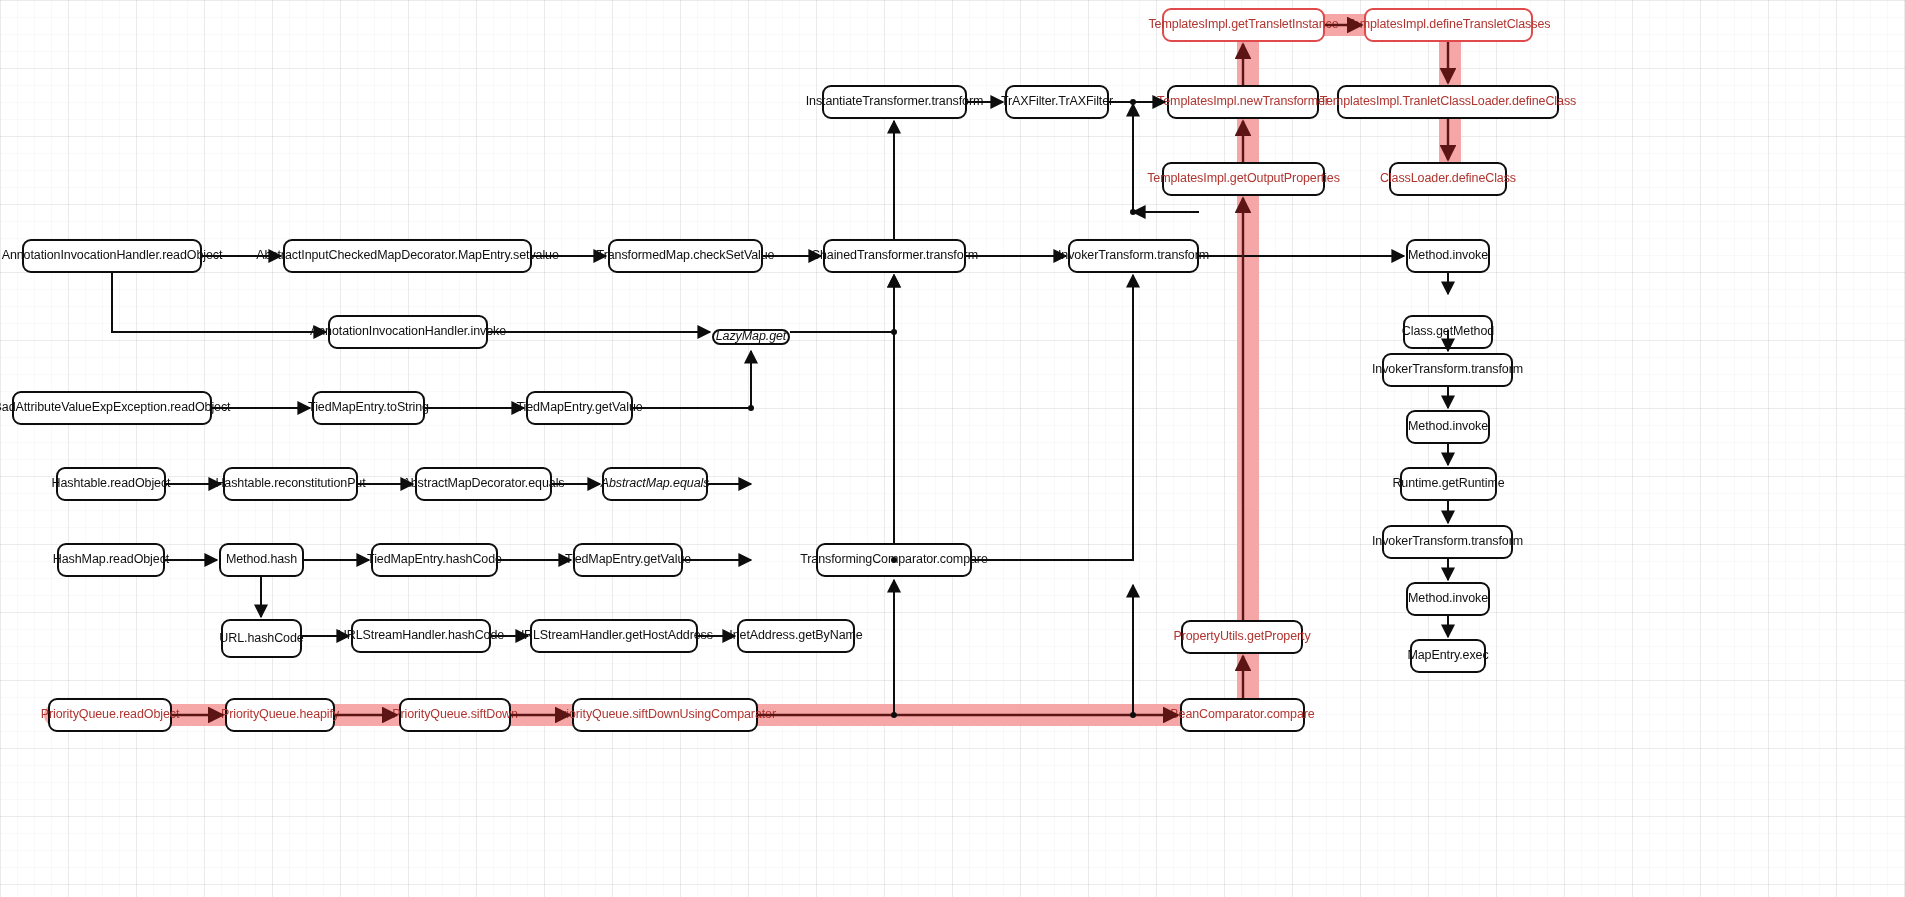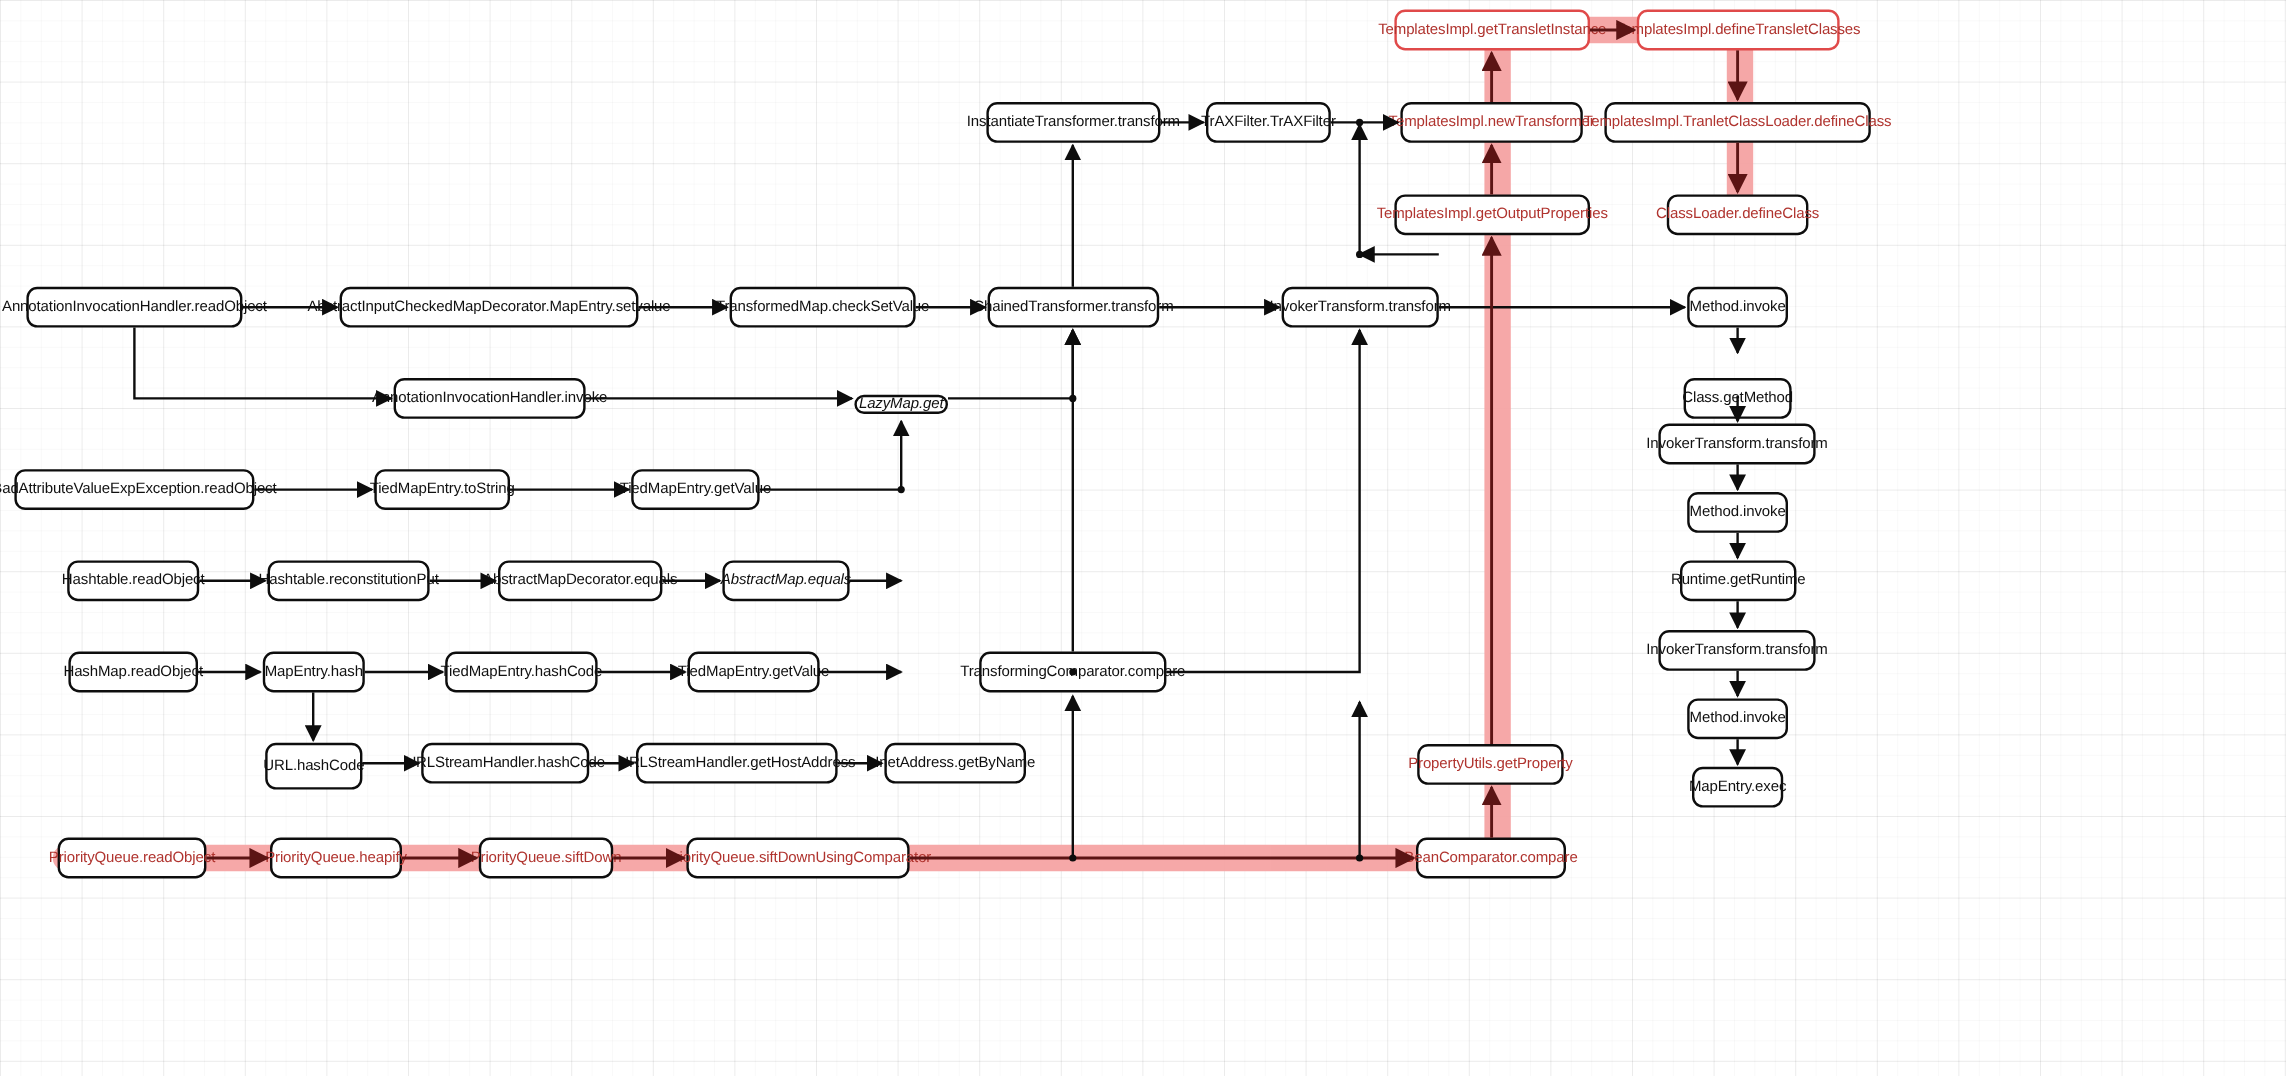--- a/index.html
+++ b/index.html
@@ -95,21 +95,21 @@
     <div class="node" style="left:12px;top:391px;width:200px;height:34px;">BadAttributeValueExpException.readObject</div>
     <div class="node" style="left:312px;top:391px;width:113px;height:34px;">TiedMapEntry.toString</div>
     <div class="node" style="left:526px;top:391px;width:107px;height:34px;">TiedMapEntry.getValue</div>
     <div class="node" style="left:1382px;top:353px;width:131px;height:34px;">InvokerTransform.transform</div>
     <div class="node" style="left:56px;top:467px;width:110px;height:34px;">Hashtable.readObject</div>
     <div class="node" style="left:223px;top:467px;width:135px;height:34px;">Hashtable.reconstitutionPut</div>
     <div class="node" style="left:415px;top:467px;width:137px;height:34px;">AbstractMapDecorator.equals</div>
     <div class="node" style="left:602px;top:467px;width:106px;height:34px;font-style:italic;">AbstractMap.equals</div>
     <div class="node" style="left:1406px;top:410px;width:84px;height:34px;">Method.invoke</div>
     <div class="node" style="left:57px;top:543px;width:108px;height:34px;">HashMap.readObject</div>
-    <div class="node" style="left:219px;top:543px;width:85px;height:34px;">MapEntry.hash</div>
+    <div class="node" style="left:219px;top:543px;width:85px;height:34px;">Method.hash</div>
     <div class="node" style="left:371px;top:543px;width:127px;height:34px;">TiedMapEntry.hashCode</div>
     <div class="node" style="left:573px;top:543px;width:110px;height:34px;">TiedMapEntry.getValue</div>
     <div class="node" style="left:816px;top:543px;width:156px;height:34px;">TransformingComparator.compare</div>
     <div class="node" style="left:1400px;top:467px;width:97px;height:34px;">Runtime.getRuntime</div>
     <div class="node" style="left:221px;top:619px;width:81px;height:39px;">URL.hashCode</div>
     <div class="node" style="left:351px;top:619px;width:140px;height:34px;">URLStreamHandler.hashCode</div>
     <div class="node" style="left:530px;top:619px;width:168px;height:34px;">URLStreamHandler.getHostAddress</div>
     <div class="node" style="left:737px;top:619px;width:118px;height:34px;">InetAddress.getByName</div>
     <div class="node" style="left:1382px;top:525px;width:131px;height:34px;">InvokerTransform.transform</div>
     <div class="node hl-text" style="left:1181px;top:620px;width:122px;height:34px;">PropertyUtils.getProperty</div>

